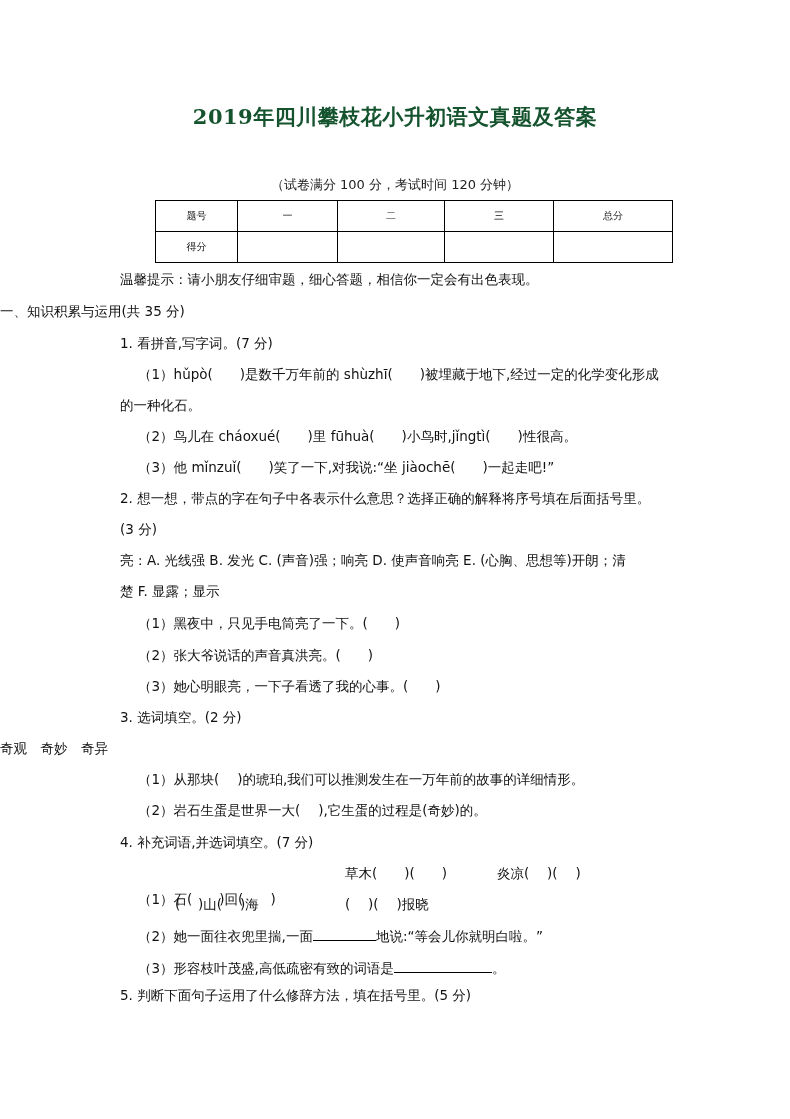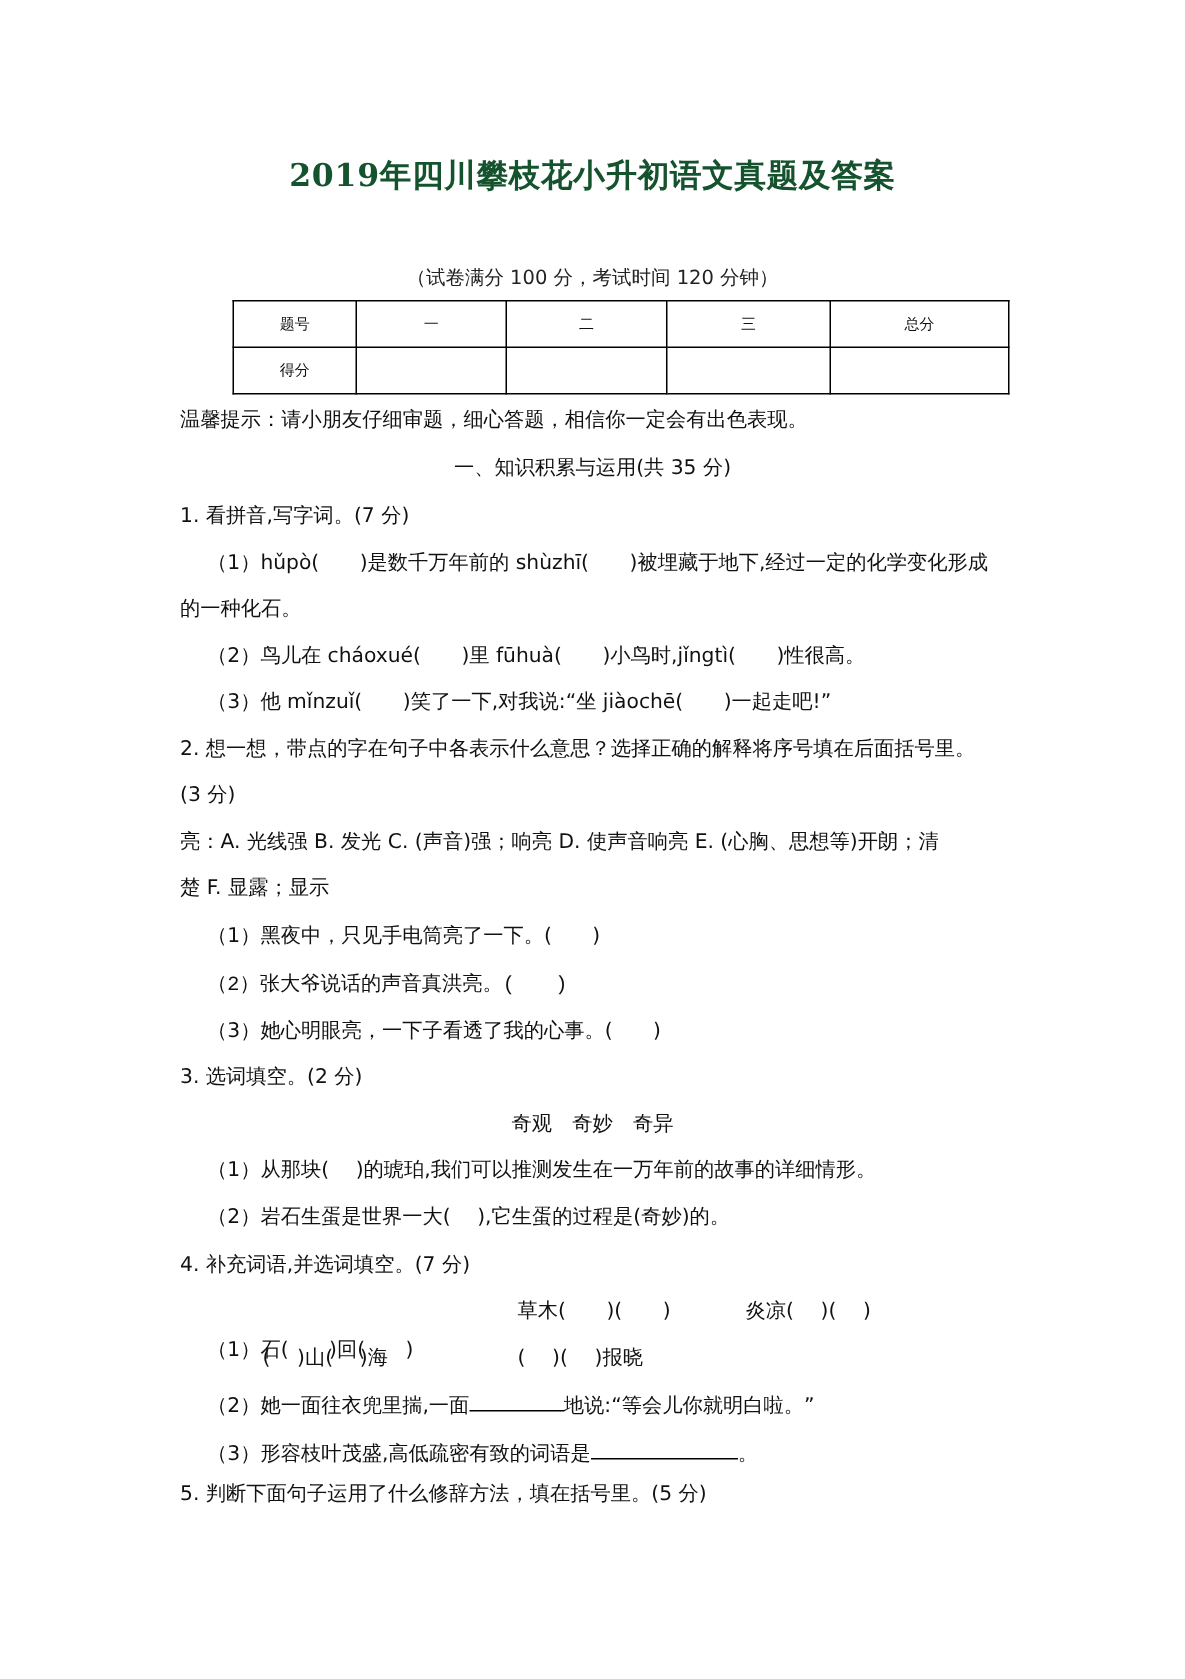--- a/index.html
+++ b/index.html
@@ -22,21 +22,21 @@
     position: absolute; left: 155px; top: 200px;
     border-collapse: collapse; font-size: 10px;
   }
   table.score td {
     border: 1px solid #000; height: 30px; text-align: center; padding: 0;
   }
   .line {
     position: absolute; left: 120px; font-size: 13.5px; white-space: nowrap; color: #111;
   }
   .indent { left: 138px; }
-  .center { left: 0; width: 790px; text-align: center; }
+  .center { left: 0; width: 790px; }
   .blank {
     display: inline-block; border-bottom: 1px solid #000; height: 12px; vertical-align: baseline;
   }
 </style>
 </head>
 <body>
 
 <div class="page">
 
   <div class="title">2019年四川攀枝花小升初语文真题及答案</div>
@@ -68,21 +68,21 @@
   <div class="line indent" style="top:366px;">（1）hǔpò(　　)是数千万年前的 shùzhī(　　)被埋藏于地下,经过一定的化学变化形成</div>
   <div class="line" style="top:397px;">的一种化石。</div>
   <div class="line indent" style="top:428px;">（2）鸟儿在 cháoxué(　　)里 fūhuà(　　)小鸟时,jǐngtì(　　)性很高。</div>
   <div class="line indent" style="top:459px;">（3）他 mǐnzuǐ(　　)笑了一下,对我说:“坐 jiàochē(　　)一起走吧!”</div>
 
   <div class="line" style="top:490px;">2. 想一想，带点的字在句子中各表示什么意思？选择正确的解释将序号填在后面括号里。</div>
   <div class="line" style="top:521px;">(3 分)</div>
   <div class="line" style="top:552px;">亮：A. 光线强 B. 发光 C. (声音)强；响亮 D. 使声音响亮 E. (心胸、思想等)开朗；清</div>
   <div class="line" style="top:583px;">楚 F. 显露；显示</div>
   <div class="line indent" style="top:615px;">（1）黑夜中，只见手电筒亮了一下。(　　)</div>
-  <div class="line indent" style="top:647px;font-family:Liberation Mono, monospace;">（2）张大爷说话的声音真洪亮。(　　)</div>
+  <div class="line indent" style="top:647px;">（2）张大爷说话的声音真洪亮。(　　)</div>
   <div class="line indent" style="top:678px;">（3）她心明眼亮，一下子看透了我的心事。(　　)</div>
 
   <div class="line" style="top:709px;">3. 选词填空。(2 分)</div>
   <div class="line center" style="top:740px;">奇观　奇妙　奇异</div>
   <div class="line indent" style="top:771px;">（1）从那块(　 )的琥珀,我们可以推测发生在一万年前的故事的详细情形。</div>
   <div class="line indent" style="top:802px;">（2）岩石生蛋是世界一大(　 ),它生蛋的过程是(奇妙)的。</div>
 
   <div class="line" style="top:834px;">4. 补充词语,并选词填空。(7 分)</div>
   <div class="line indent" style="top:865px;margin-top:26px;">（1）石(　　)回(　　)</div>
   <div class="line" style="left:345px; top:865px;">草木(　　)(　　)</div>

